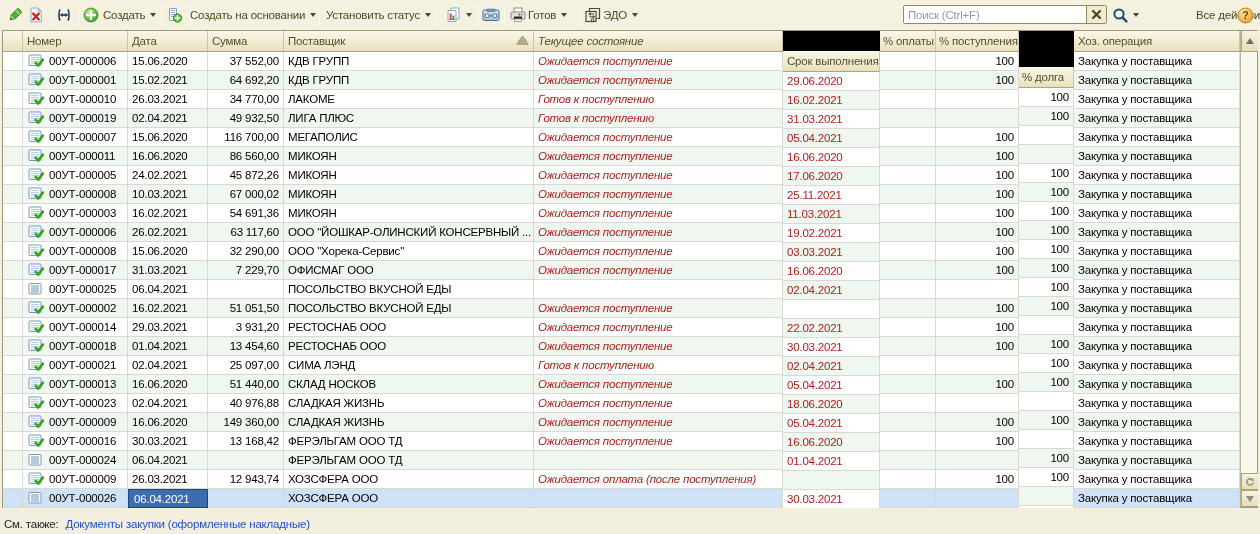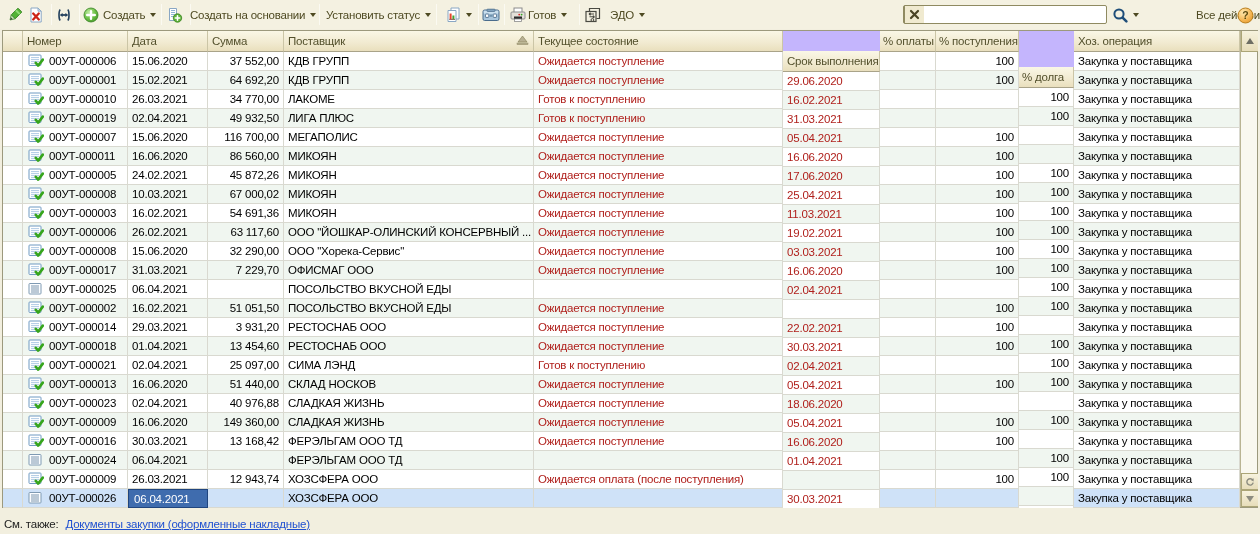--- a/index.html
+++ b/index.html
@@ -20,37 +20,37 @@
   .darr { display:inline-block; width:0; height:0; border-left:3.5px solid transparent; border-right:3.5px solid transparent; border-top:4px solid #4e4a22; margin-left:5px; }
   .icon16 { width:16px; height:16px; display:inline-block; }
   
   .searchbox { position:absolute; left:903px; top:5px; width:204px; height:19px; border:1px solid #8f8a61; background:#fff; display:flex; align-items:stretch; border-radius:2px; }
   .searchbox input { flex:1 1 auto; border:none; outline:none; background:#fff; font:11.5px "Liberation Sans",sans-serif; letter-spacing:-0.2px; color:#000; padding:0 4px; min-width:0; }
   .searchbox input::placeholder { color:#9a9a94; }
   .search-clear { width:20px; display:flex; align-items:center; justify-content:center; background:#f0ead0; border-left:1px solid #8f8a61; cursor:default; }
   .lens-group { position:absolute; left:1112px; top:0; height:29px; display:flex; align-items:center; }
   .help-btn { position:absolute; left:1237px; top:6px; width:17px; height:17px; }
   
-  .grid { position:absolute; left:2px; top:30px; width:1256px; height:478px; background:#c4b5fd; border:1px solid #9c997d; }
+  .grid { position:absolute; left:2px; top:30px; width:1256px; height:478px; background:#000000; border:1px solid #9c997d; }
   .hdr-row, .row { display:flex; width:1237px; }
   .hdr-row { height:21px; }
   .row { height:19px; }
   .cell { border-right:1px solid #d9d9d0; border-bottom:1px solid #d9d9d0; overflow:hidden; white-space:nowrap; display:flex; align-items:center; padding:0 4px; height:100%; }
   .hdr-row .cell {
     background:linear-gradient(#faf7e6, #f1ead0 60%, #e9dfbd);
     border-right:1px solid #cbc5a6;
     border-bottom:1px solid #a9a389;
     color:#53502c;
   }
   .c-margin  { width:20px; flex:none; padding:0; }
   .c-number  { width:105px; flex:none; }
   .c-date    { width:80px; flex:none; }
   .c-sum     { width:76px; flex:none; justify-content:flex-end; }
   .c-supplier{ width:250px; flex:none; }
-  .c-state   { width:249px; flex:none; }
+  .c-state   { width:249px; flex:none;font-style:italic; }
   .c-due     { width:97px; flex:none;margin-top:20px; }
   .c-pay     { width:56px; flex:none; justify-content:flex-end; }
   .hdr-row .c-pay, .hdr-row .c-rcpt, .hdr-row .c-debt { padding:0 2px 0 3px; }
   .c-rcpt    { width:83px; flex:none; justify-content:flex-end; }
   .c-debt    { width:55px; flex:none; justify-content:flex-end;margin-top:36px; }
   .c-op      { width:166px; flex:none; }
   .row.alt .cell { background:#f0f6f0; }
   .row .cell { background:#fff; }
   .row.alt .cell { background:#f0f6f0; }
   .row.selected .cell { background:#cfe2f8; }
@@ -63,21 +63,21 @@
   .vscroll { position:absolute; right:0; top:0; width:17px; height:476px; background:#f9f8ef; border-left:1px solid #b9b493; }
   .vs-btn { position:absolute; left:0; width:17px; background:linear-gradient(#f6f2dd,#e7ddba); border:1px solid #aba577; display:flex; align-items:center; justify-content:center; }
   .vs-up { top:0; height:21px; border-top:none; border-right:none; }
   .vs-refresh { bottom:17px; height:17px; border-right:none; }
   .vs-down { bottom:0; height:17px; border-right:none; }
   .tri-up { width:0; height:0; border-left:4px solid transparent; border-right:4px solid transparent; border-bottom:6px solid #6e6e64; }
   .tri-down { width:0; height:0; border-left:4px solid transparent; border-right:4px solid transparent; border-top:6px solid #8c8c80; }
   
   .footer { position:absolute; left:0; top:508px; width:1260px; height:32px; background:#f2efdf; display:flex; align-items:center; padding-left:4px; }
   .footer .lbl { color:#1c1c1c; margin-right:7px; }
-  .footer a { color:#2050d0; text-decoration:underline; cursor:pointer; }
+  .footer a { color:#2050d0; cursor:pointer; }
 </style>
 </head>
 <body>
 
 <div class="toolbar">
   <button class="ti" style="left:7px">
       <span class="icon16">
     <svg width="16" height="16" viewBox="0 0 16 16">
           <g transform="rotate(45 8 8)">
             <rect x="5.2" y="1" width="5.6" height="9.6" rx="0.5" fill="#52b335" stroke="#2f7d1d" stroke-width="0.8"></rect>
@@ -180,25 +180,26 @@
   </button>
   <div class="tsep" style="left:579px"></div>
   <button class="ti" style="left:584px">
     <span class="icon16"><svg width="17" height="16" viewBox="0 0 17 16">
           <path d="M5.5 4.5 V1.5 H15.5 V11.5 H12.5" fill="none" stroke="#4a4a42" stroke-width="1.2"></path>
           <rect x="2" y="4.5" width="10" height="10" fill="none" stroke="#4a4a42" stroke-width="1.2"></rect>
           <path d="M10 7 H5 M5 7 l1.6 -1.2 M5 7 l1.6 1.2" stroke="#4a4a42" stroke-width="1.1" fill="none"></path>
           <path d="M5.5 9.8 H10.5 M10.5 9.8 l-1.6 -1.2 M10.5 9.8 l-1.6 1.2" stroke="#4a4a42" stroke-width="1.1" fill="none"></path>
           <circle cx="8.4" cy="13" r="1.4" fill="none" stroke="#4a4a42" stroke-width="1"></circle>
         </svg></span>
-    <span class="tb-label" style="margin-left:10px">ЭДО</span>
+    <span class="tb-label" style="margin-left:3px">ЭДО</span>
     <span class="darr"></span>
   </button>
 
   <div class="searchbox">
+    <input type="text" placeholder="Поиск (Ctrl+F)" style="">
     <span class="search-clear">
         <svg width="11" height="11" viewBox="0 0 11 11">
           <path d="M2 2 L9 9 M9 2 L2 9" stroke="#4a4424" stroke-width="2.2" stroke-linecap="round"></path>
         </svg>
       </span>
   </div>
   <button class="ti lens-group">
     <span class="icon16"><svg width="17" height="17" viewBox="0 0 17 17">
           <circle cx="7" cy="7" r="4.6" fill="none" stroke="#1f4e79" stroke-width="2"></circle>
           <line x1="10.6" y1="10.6" x2="14.4" y2="14.4" stroke="#1f4e79" stroke-width="2.6" stroke-linecap="round"></line>
@@ -375,21 +376,21 @@
               <rect x="1" y="1" width="12" height="10.5" rx="0.8" fill="#fff" stroke="#6f9ac2" stroke-width="1"></rect>
               <path d="M3 3.6 H11 M3 5.6 H11 M3 7.6 H11 M3 9.6 H7.5" stroke="#a6c4e2" stroke-width="0.9"></path>
               <path d="M7.8 8.8 L10.2 11.6 L14.8 5.6" fill="none" stroke="#36a51c" stroke-width="2.6" stroke-linecap="round" stroke-linejoin="round"></path>
             </svg></span>
           <span>00УТ-000005</span>
         </div>
         <div class="cell c-date">24.02.2021</div>
         <div class="cell c-sum">45 872,26</div>
         <div class="cell c-supplier">МИКОЯН</div>
         <div class="cell c-state red">Ожидается поступление</div>
-        <div class="cell c-due red">25.04.2021</div>
+        <div class="cell c-due red">25.11.2021</div>
         <div class="cell c-pay"></div>
         <div class="cell c-rcpt">100</div>
         <div class="cell c-debt">100</div>
         <div class="cell c-op">Закупка у поставщика</div>
       </div>
       <div class="row alt">
         <div class="cell c-margin"></div>
         <div class="cell c-number">
           <span class="doc-icon"><svg width="16" height="15" viewBox="0 0 16 15">
               <rect x="1" y="1" width="12" height="10.5" rx="0.8" fill="#fff" stroke="#6f9ac2" stroke-width="1"></rect>

